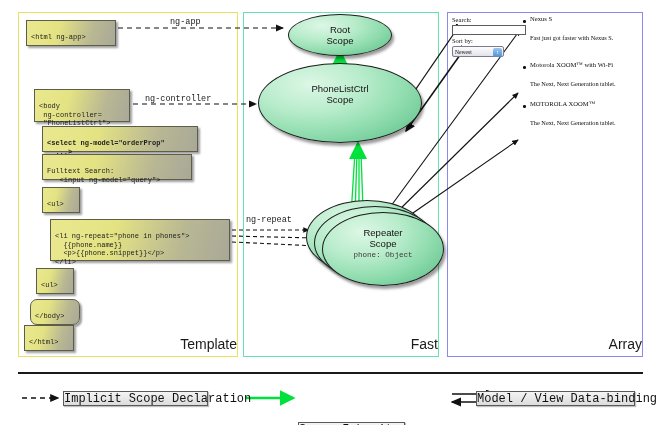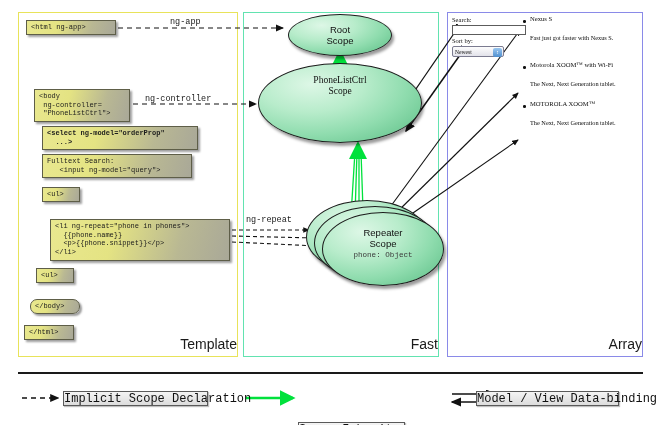--- a/index.html
+++ b/index.html
@@ -49,21 +49,21 @@
   
   .codebox {
     position: absolute;
     box-sizing: border-box;
     border: 1px solid #5e5e48;
     background: linear-gradient(105deg, #e9e88f 0%, #e4e383 35%, #b9b893 72%, #a9a898 100%);
     color: #1c1c1c;
     font-family: "Liberation Mono", monospace;
     font-size: 7px;
     line-height: 8.6px;
-    padding: 2px 4px;
+    padding: 12px 4px;
     white-space: pre;
     box-shadow: 2px 2px 2px rgba(0,0,0,0.38);
     letter-spacing: 0px;
   }
   .codebox.bold { font-weight: bold; }
 
   
   .edge-label {
     position: absolute;
     font-family: "Liberation Mono", monospace;
@@ -95,21 +95,21 @@
     line-height: 9px;
     color: #3b3b3b;
     margin-top: 2px;
   }
   .ellipse-props .strong { font-weight: bold; color: #111; }
 
   #root-scope      { left: 288px; top: 14px;  width: 104px; height: 42px; }
   #root-scope .ellipse-title { margin-top: 9px; }
 
   #plc-scope       { left: 258px; top: 63px;  width: 164px; height: 80px; }
-  #plc-scope .ellipse-title { margin-top: 11px; font-family: Liberation Serif, serif; }
+  #plc-scope .ellipse-title { margin-top: 19px; }
 
   #rep-scope-back2 { left: 306px; top: 200px; width: 122px; height: 74px; }
   #rep-scope-back1 { left: 314px; top: 206px; width: 122px; height: 74px; }
   #rep-scope       { left: 322px; top: 212px; width: 122px; height: 74px; }
   #rep-scope .ellipse-title { margin-top: 14px; }
 
   
   .view-lbl {
     position: absolute;
     font-family: "Liberation Serif", serif;
@@ -187,21 +187,21 @@
     font-size: 12px;
     color: #101010;
     line-height: 14px;
     text-align: left;
     height: 15px;
     box-shadow: 1px 1px 1px rgba(0,0,0,0.25);
     white-space: nowrap;
   }
   #legend-box-1 { left: 63px;  top: 391px; width: 145px; }
   #legend-box-2 { left: 298px; top: 391px; width: 107px; margin-top: 31px; }
-  #legend-box-3 { left: 476px; top: 391px; width: 143px; }
+  #legend-box-3 { left: 476px; top: 391px; width: 159px; }
 
   svg.ink {
     position: absolute;
     left: 0; top: 0;
     width: 661px; height: 425px;
     overflow: visible;
     pointer-events: none;
   }
 </style>
 </head>

